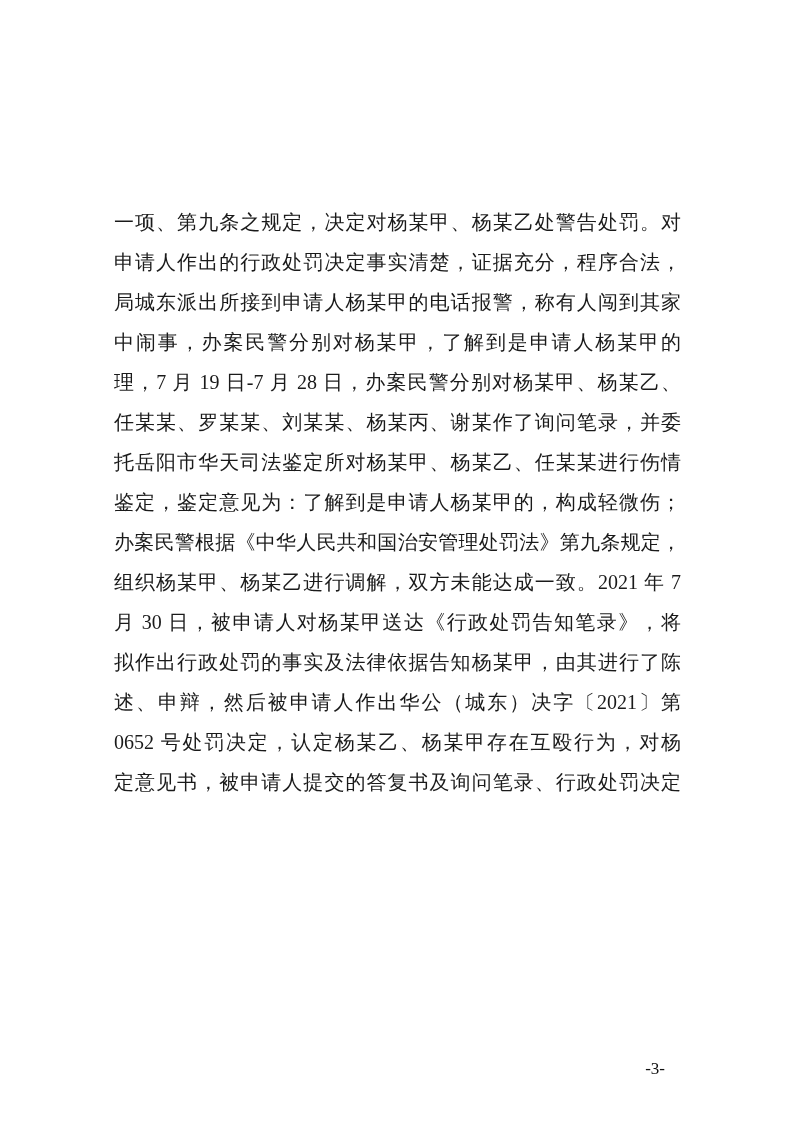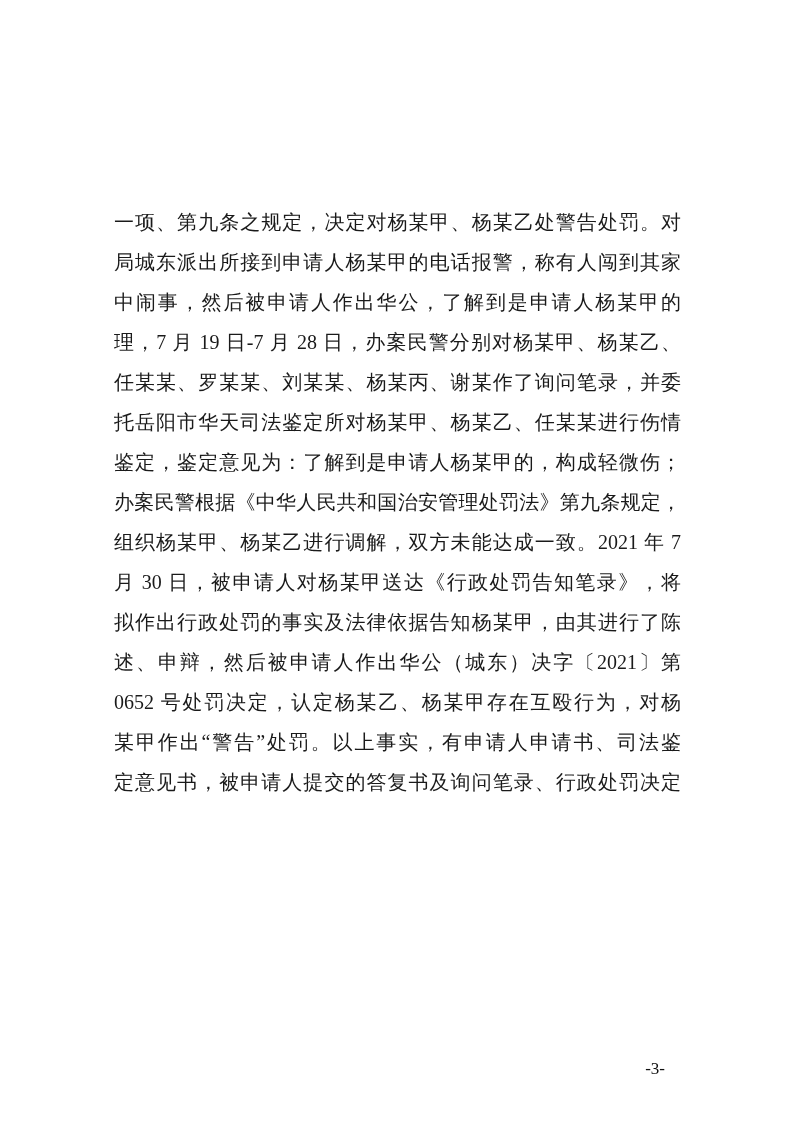--- a/index.html
+++ b/index.html
@@ -57,29 +57,29 @@
     line-height: 28px;
     color: #111111;
   }
 </style>
 </head>
 <body>
 
 <div class="page">
   <div class="text-block">
     <div class="line">一项、第九条之规定，决定对杨某甲、杨某乙处警告处罚。对</div>
+    <div class="line">申请人作出的行政处罚决定事实清楚，证据充分，程序合法，</div>
     <div class="line">局城东派出所接到申请人杨某甲的电话报警，称有人闯到其家</div>
-    <div class="line">中闹事，然后被申请人作出华公，了解到是申请人杨某甲的</div>
+    <div class="line">中闹事，办案民警分别对杨某甲，了解到是申请人杨某甲的</div>
     <div class="line">理，7 月 19 日-7 月 28 日，办案民警分别对杨某甲、杨某乙、</div>
     <div class="line">任某某、罗某某、刘某某、杨某丙、谢某作了询问笔录，并委</div>
     <div class="line">托岳阳市华天司法鉴定所对杨某甲、杨某乙、任某某进行伤情</div>
     <div class="line">鉴定，鉴定意见为：了解到是申请人杨某甲的，构成轻微伤；</div>
     <div class="line">办案民警根据《中华人民共和国治安管理处罚法》第九条规定，</div>
     <div class="line">组织杨某甲、杨某乙进行调解，双方未能达成一致。2021 年 7</div>
     <div class="line">月 30 日，被申请人对杨某甲送达《行政处罚告知笔录》，将</div>
     <div class="line">拟作出行政处罚的事实及法律依据告知杨某甲，由其进行了陈</div>
     <div class="line">述、申辩，然后被申请人作出华公（城东）决字〔2021〕第</div>
     <div class="line">0652 号处罚决定，认定杨某乙、杨某甲存在互殴行为，对杨</div>
-    <div class="line">某甲作出“警告”处罚。以上事实，有申请人申请书、司法鉴</div>
     <div class="line">定意见书，被申请人提交的答复书及询问笔录、行政处罚决定</div>
   </div>
   <div class="page-number">-3-</div>
 </div>
 
 </body></html>

